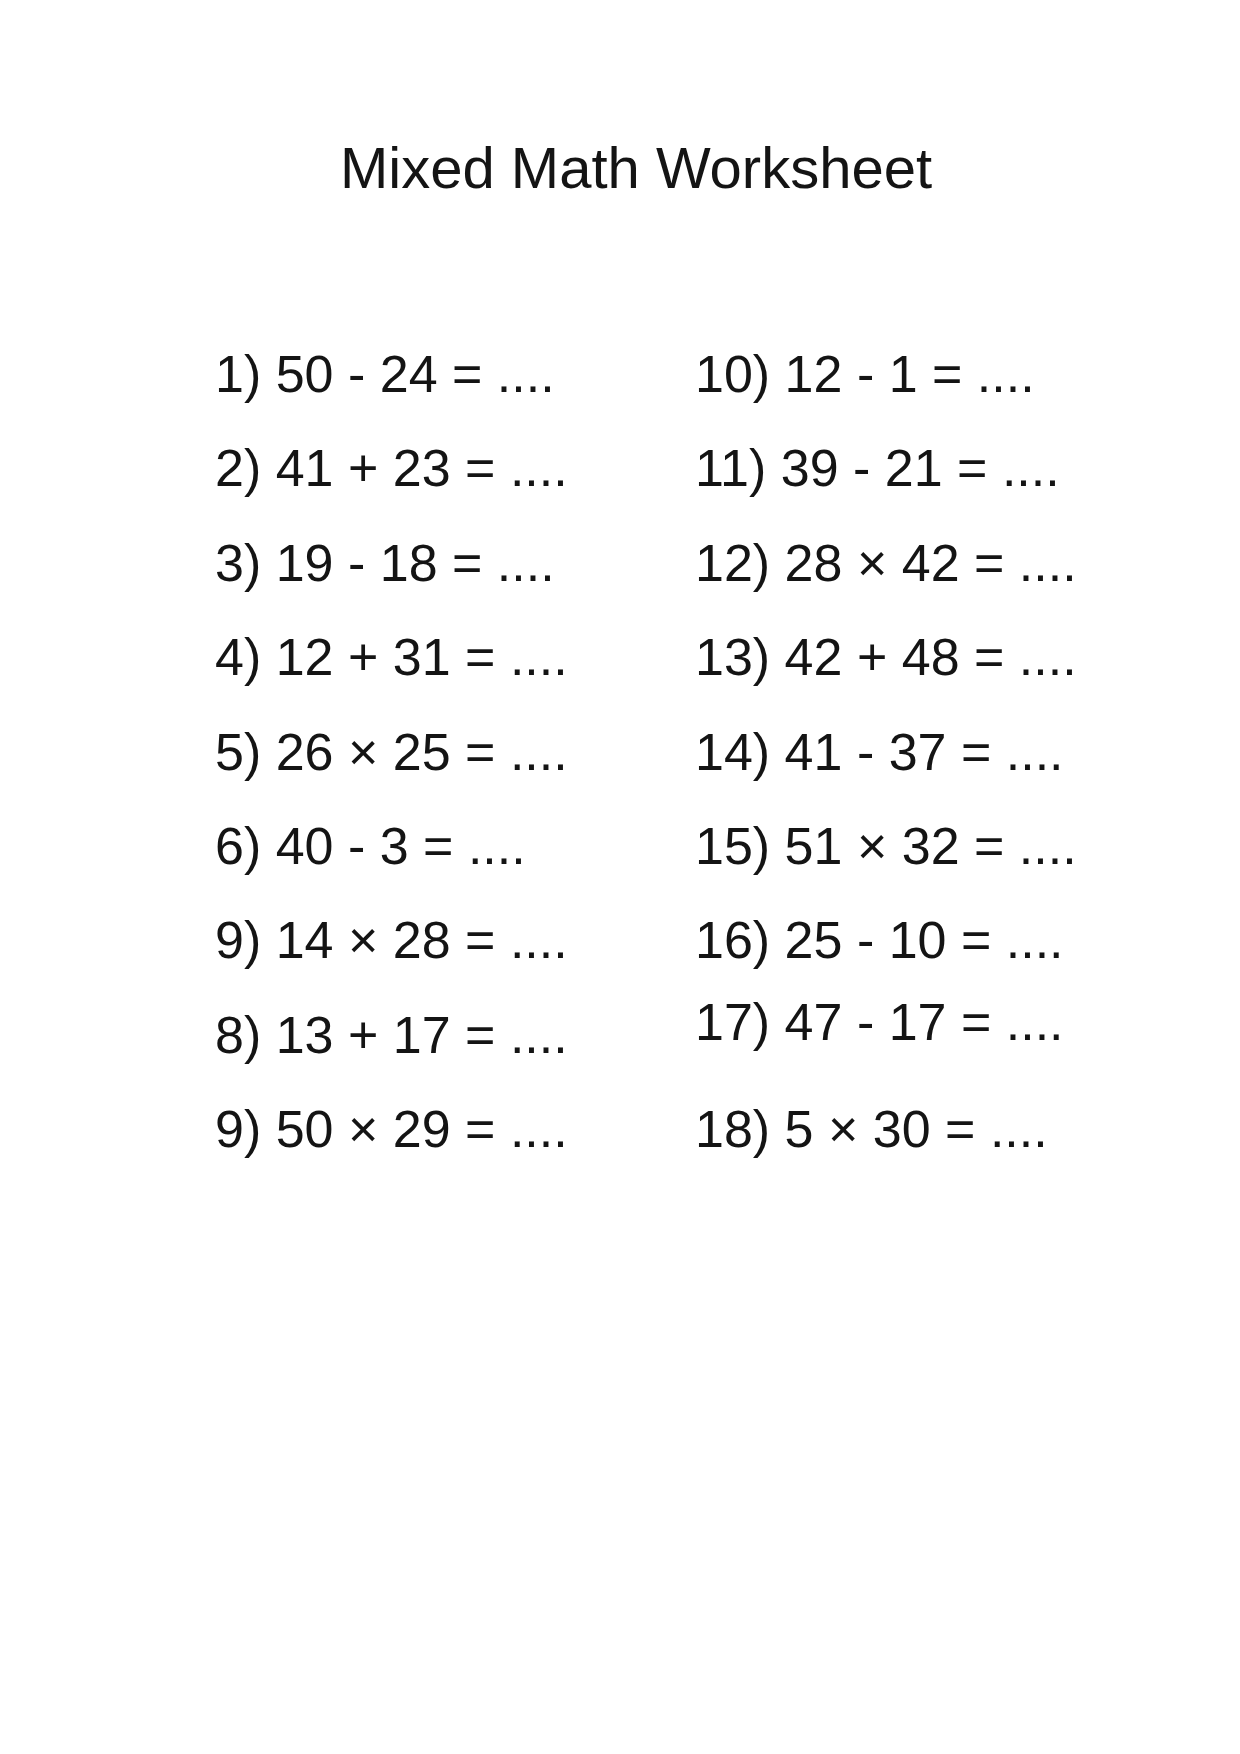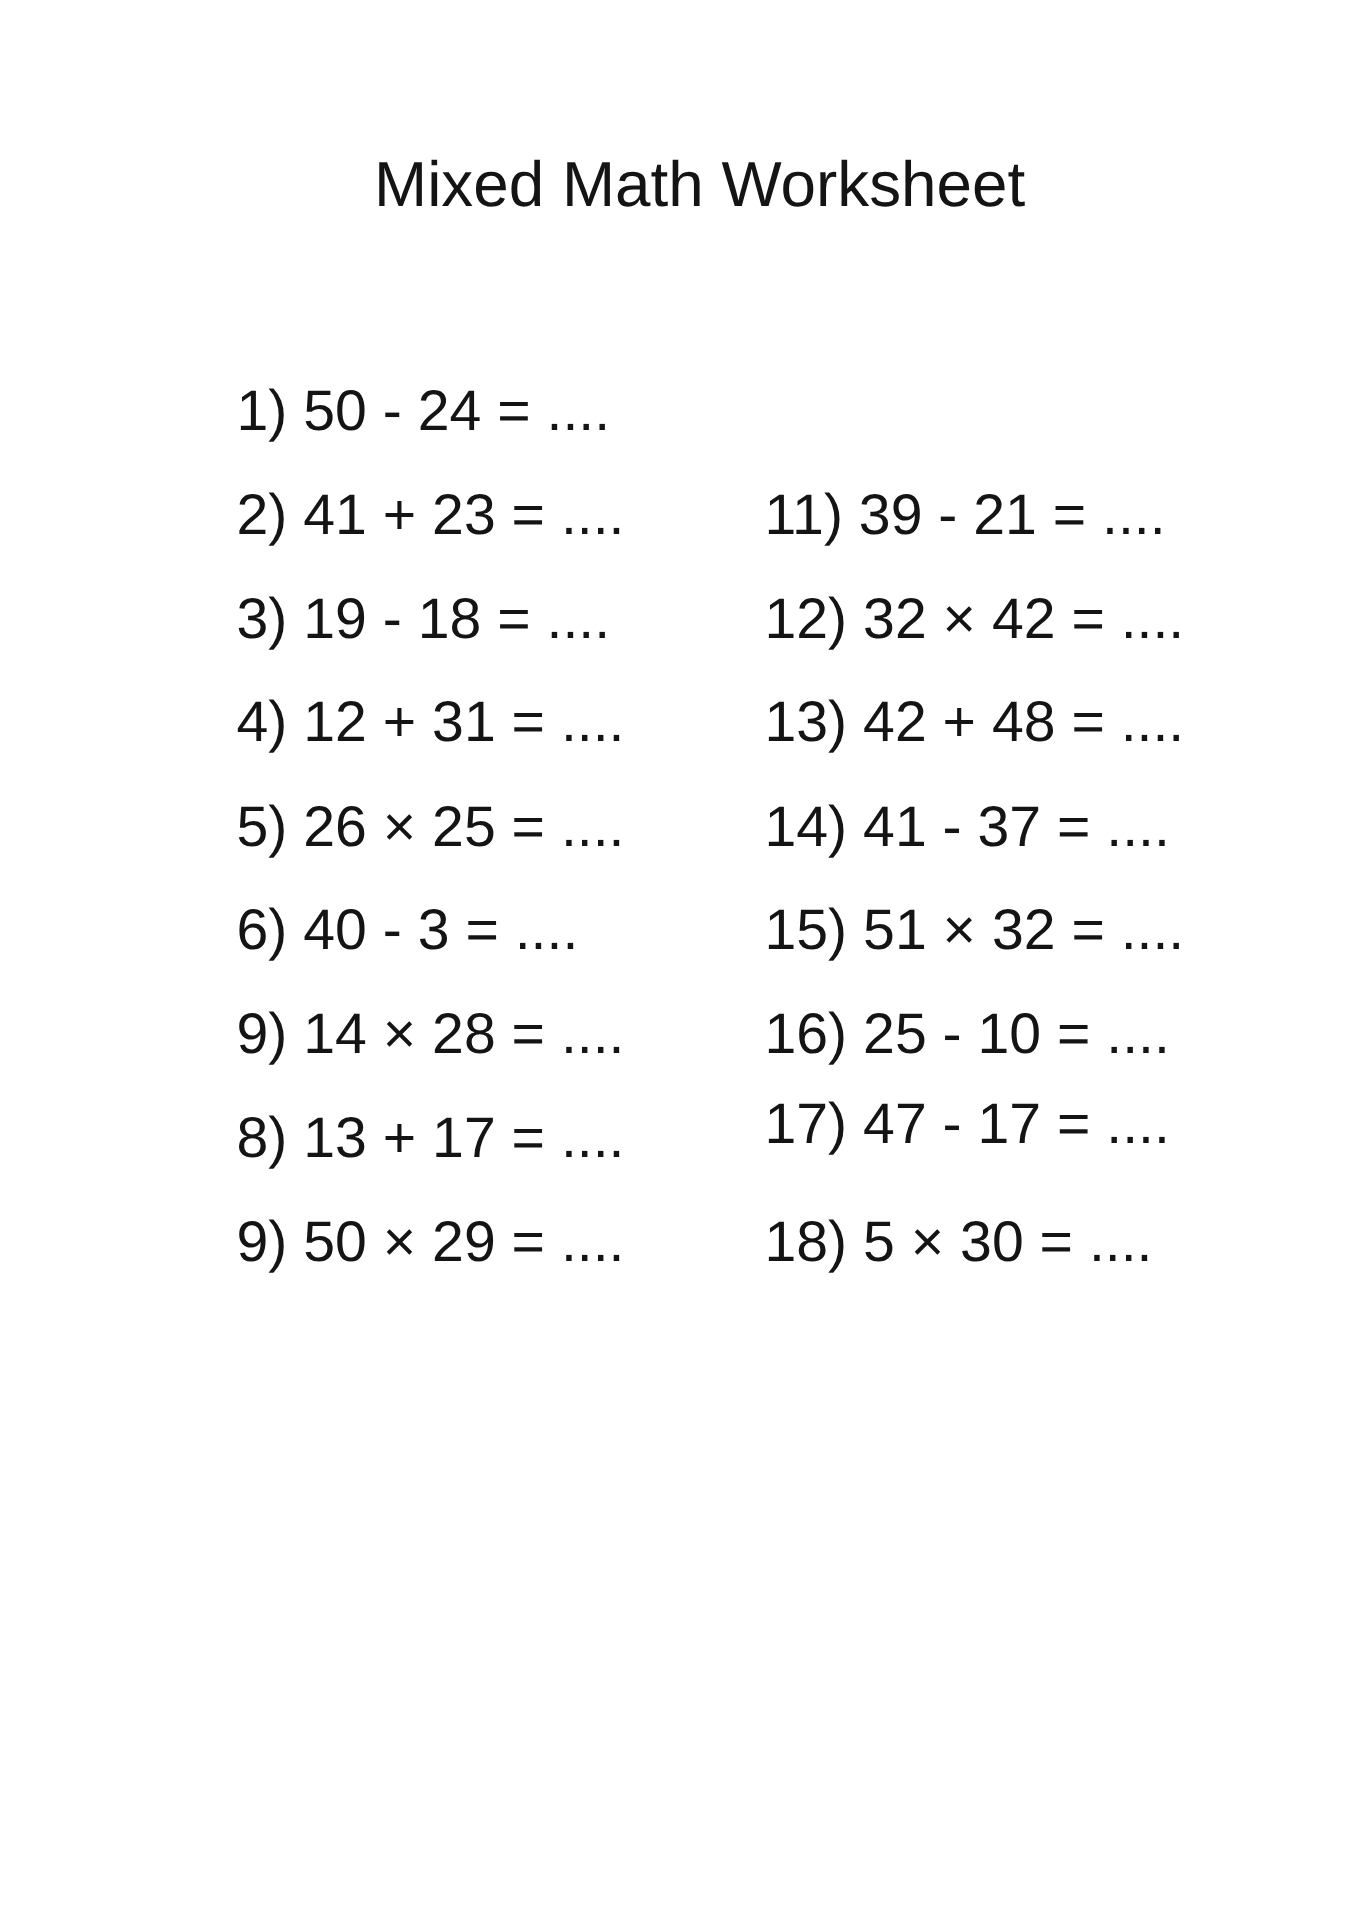--- a/index.html
+++ b/index.html
@@ -58,22 +58,23 @@
   <div class="problem col-left" style="top:348px">1) 50 - 24 = ....</div>
   <div class="problem col-left" style="top:442px">2) 41 + 23 = ....</div>
   <div class="problem col-left" style="top:537px">3) 19 - 18 = ....</div>
   <div class="problem col-left" style="top:631px">4) 12 + 31 = ....</div>
   <div class="problem col-left" style="top:726px">5) 26 × 25 = ....</div>
   <div class="problem col-left" style="top:820px">6) 40 - 3 = ....</div>
   <div class="problem col-left" style="top:914px">9) 14 × 28 = ....</div>
   <div class="problem col-left" style="top:1009px">8) 13 + 17 = ....</div>
   <div class="problem col-left" style="top:1103px">9) 50 × 29 = ....</div>
 
+  <div class="problem col-right" style="top:348px">10) 12 - 1 = ....</div>
   <div class="problem col-right" style="top:442px">11) 39 - 21 = ....</div>
-  <div class="problem col-right" style="top:537px">12) 32 × 42 = ....</div>
+  <div class="problem col-right" style="top:537px">12) 28 × 42 = ....</div>
   <div class="problem col-right" style="top:631px">13) 42 + 48 = ....</div>
   <div class="problem col-right" style="top:726px">14) 41 - 37 = ....</div>
   <div class="problem col-right" style="top:820px">15) 51 × 32 = ....</div>
   <div class="problem col-right" style="top:914px">16) 25 - 10 = ....</div>
   <div class="problem col-right" style="top:996px">17) 47 - 17 = ....</div>
   <div class="problem col-right" style="top:1103px">18) 5 × 30 = ....</div>
 
 </div>
 
 </body></html>

